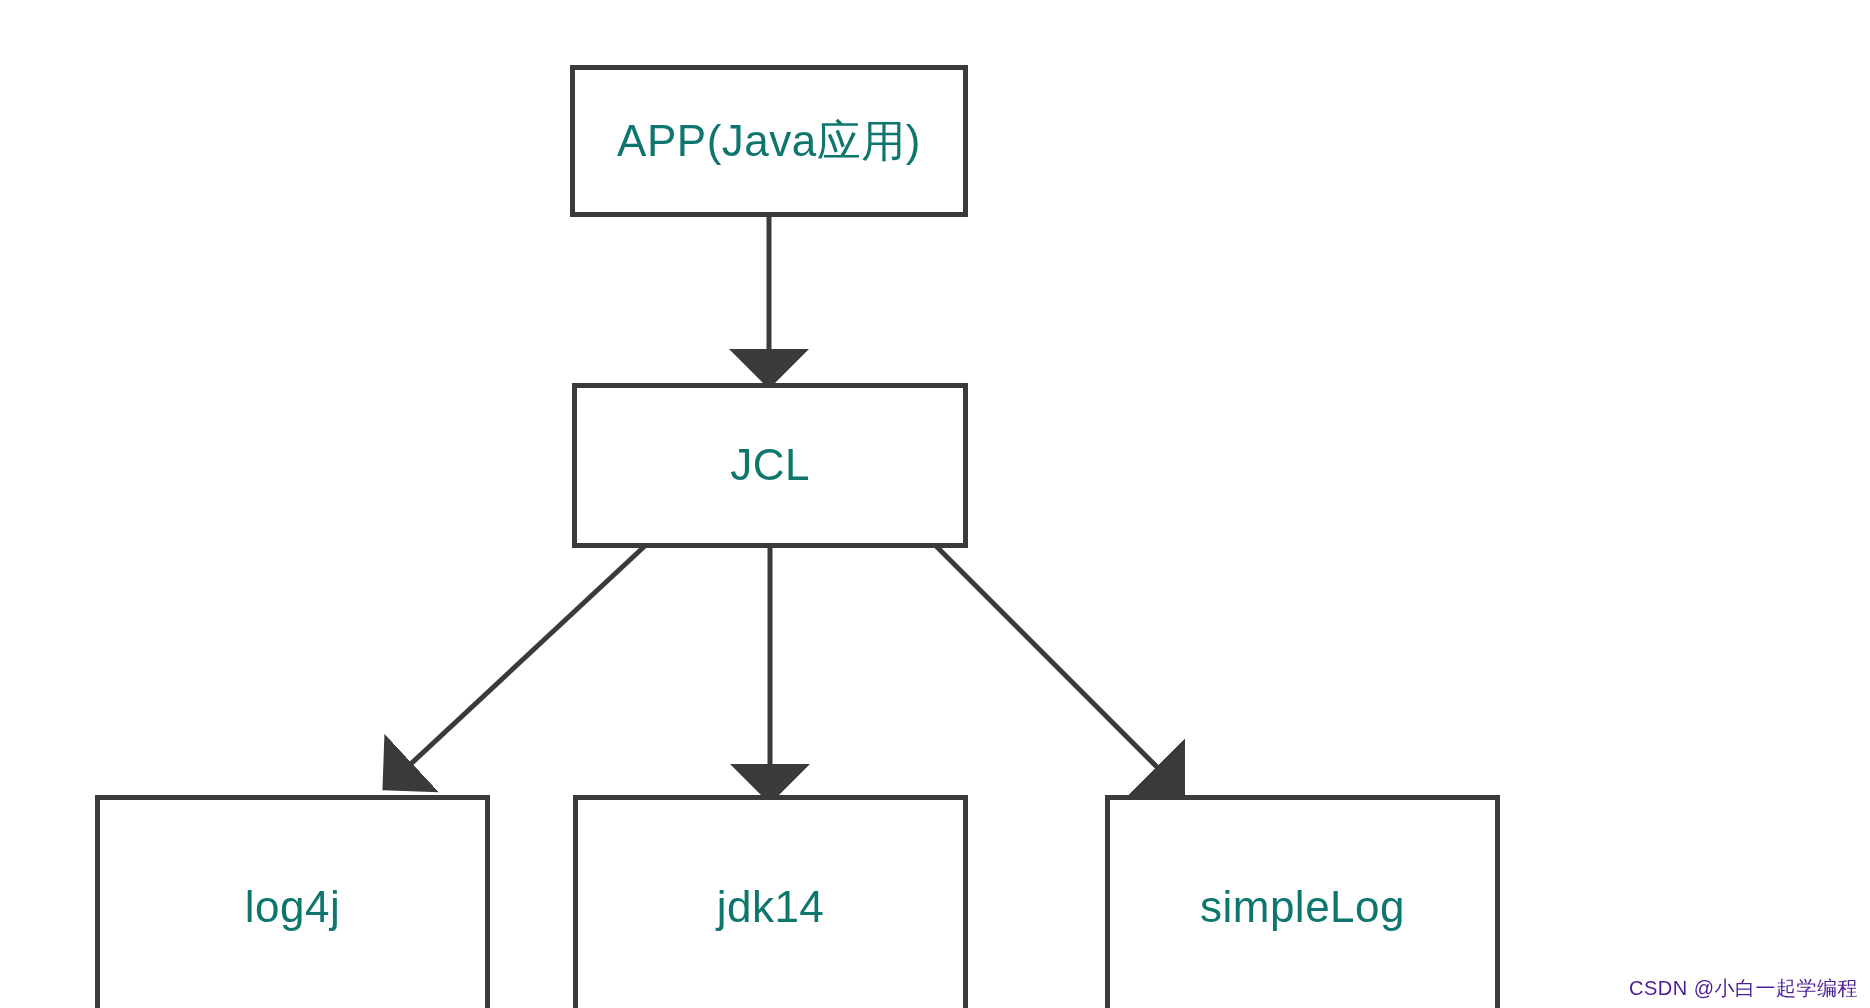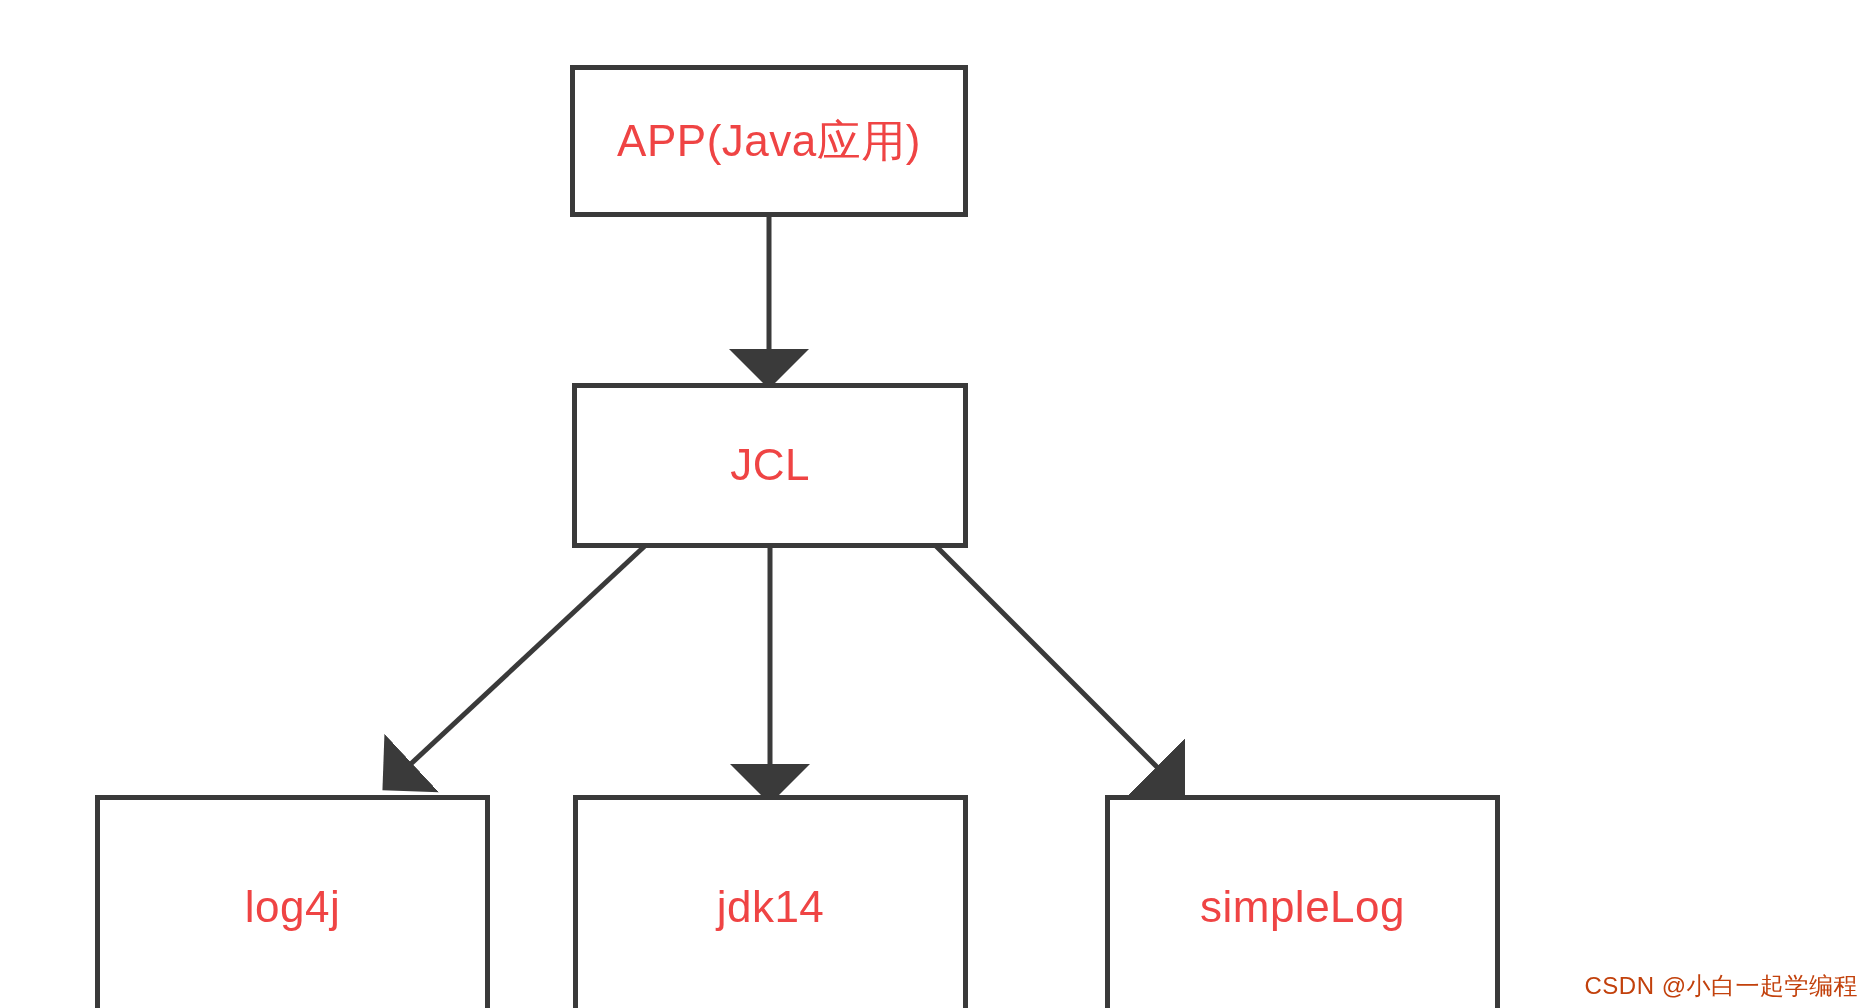--- a/index.html
+++ b/index.html
@@ -33,40 +33,40 @@
     border: 5px solid #3a3a3a;
     display: flex;
     align-items: center;
     justify-content: center;
     z-index: 2;
   }
   .node-label {
     font-family: "Liberation Sans", sans-serif;
     font-size: 44px;
     font-weight: 400;
-    color: #ef4444;
+    color: #0f766e;
     letter-spacing: 0.5px;
     line-height: 1.1;
     white-space: nowrap;
     user-select: none;
   }
   
   #node-app      { left: 570px;  top: 65px;  width: 398px; height: 152px; }
   #node-jcl      { left: 572px;  top: 383px; width: 396px; height: 165px; }
   #node-log4j    { left: 95px;   top: 795px; width: 395px; height: 225px; }
   #node-jdk14    { left: 573px;  top: 795px; width: 395px; height: 225px; }
   #node-simplelog{ left: 1105px; top: 795px; width: 395px; height: 225px; }
 
   #watermark {
     position: absolute;
     right: 12px;
     bottom: 6px;
     font-family: "Liberation Sans", sans-serif;
-    font-size: 24px;
-    color: #c2410c;
+    font-size: 20px;
+    color: #4c1d95;
     letter-spacing: 0.5px;
     white-space: nowrap;
     z-index: 5;
     user-select: none;
   }
 </style>
 </head>
 <body>
 
 <div id="canvas">

